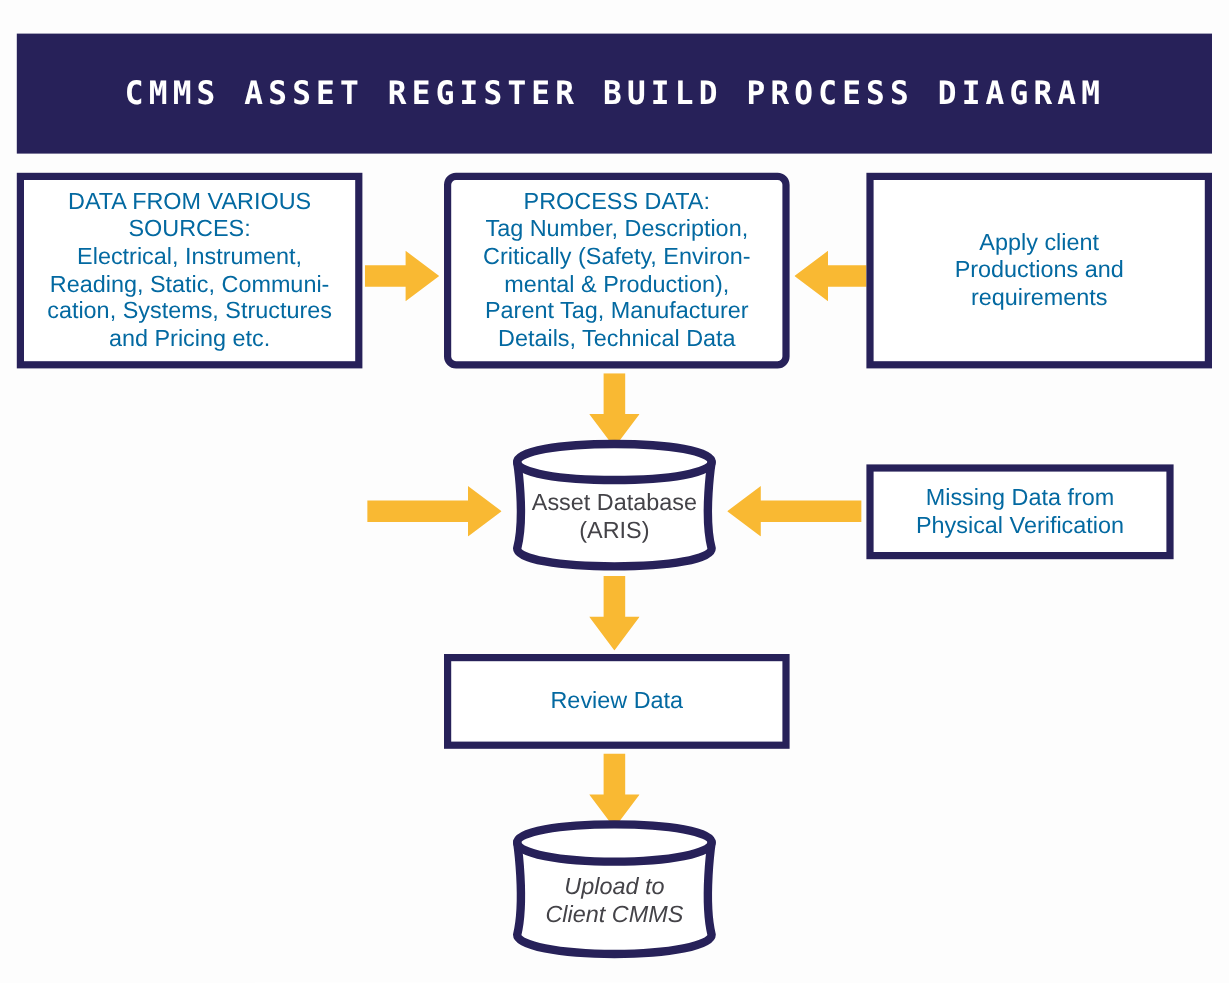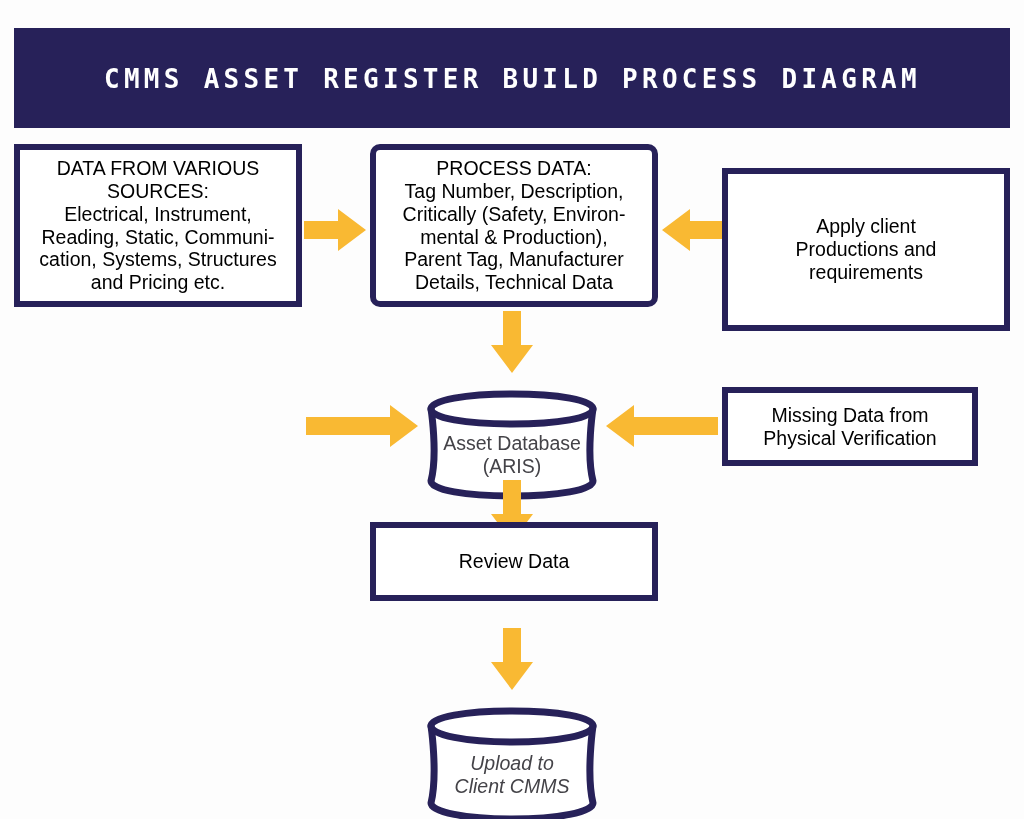--- a/index.html
+++ b/index.html
@@ -49,38 +49,37 @@
   
   .box {
     position: absolute;
     box-sizing: border-box;
     border: 6px solid #272159;
     background: #ffffff;
     display: flex;
     align-items: center;
     justify-content: center;
     text-align: center;
-    color: #000000;
+    color: #0369a1;
     font-size: 19.5px;
     line-height: 1.17;
     padding: 4px 8px;
   }
   .box .txt { display: block; white-space: pre-line; }
 
   #box-sources   { left: 14px;  top: 144px; width: 288px; height: 163px; }
   #box-process   { left: 370px; top: 144px; width: 288px; height: 163px; border-radius: 10px; }
-  #box-apply     { left: 722px; top: 144px; width: 288px; height: 163px; margin-top: 24px; }
+  #box-apply     { left: 722px; top: 144px; width: 288px; height: 163px; }
   #box-vendor    { left: 14px;  top: 387px; width: 288px; height: 79px;  }
   #box-physical  { left: 722px; top: 387px; width: 256px; height: 79px;  }
-  #box-review    { left: 370px; top: 522px; width: 288px; height: 79px;  }
+  #box-review    { left: 370px; top: 545px; width: 288px; height: 79px;  }
 
   
   .cylinder {
     position: absolute;
-    margin-top: 24px;
   }
   .cylinder svg { display: block; overflow: visible; }
   .cyl-label {
     position: absolute;
     left: 0;
     width: 100%;
     text-align: center;
     color: #444348;
     font-size: 19.5px;
     line-height: 1.17;

